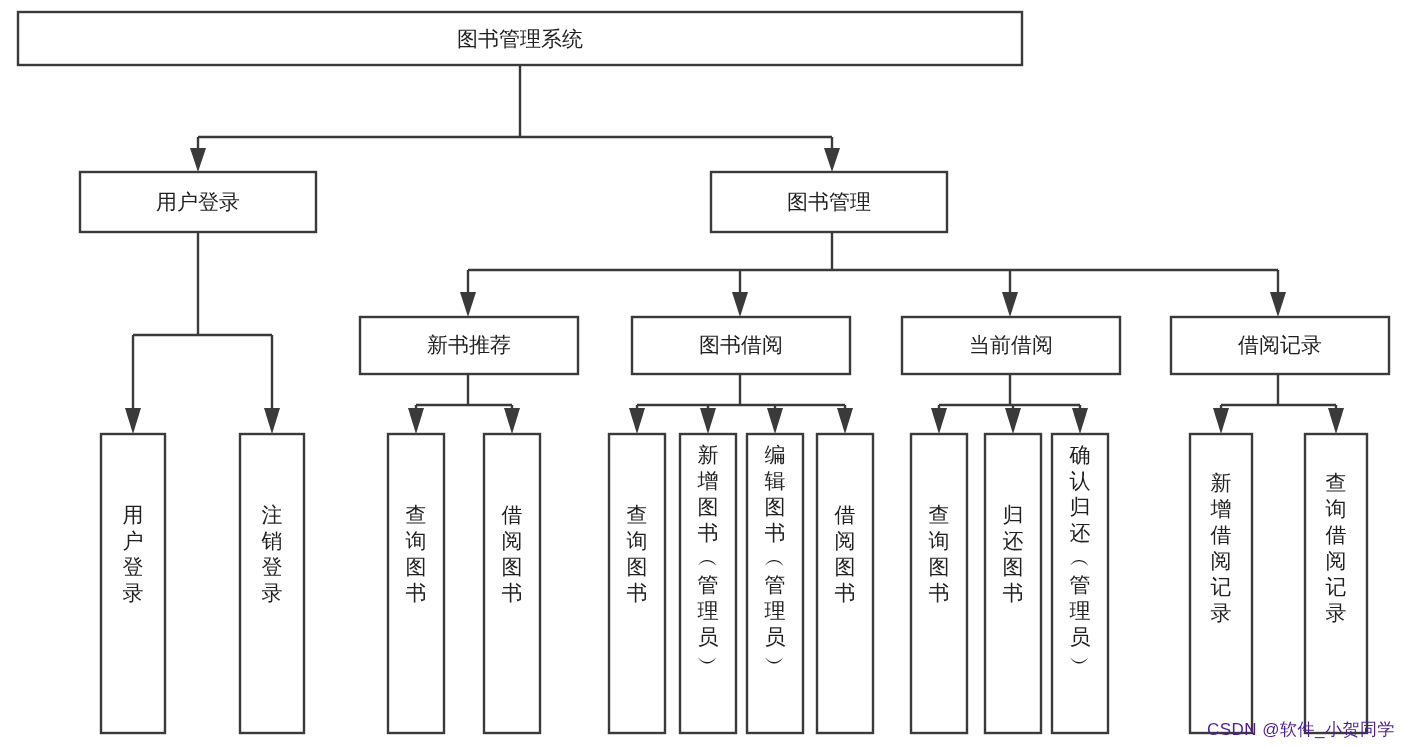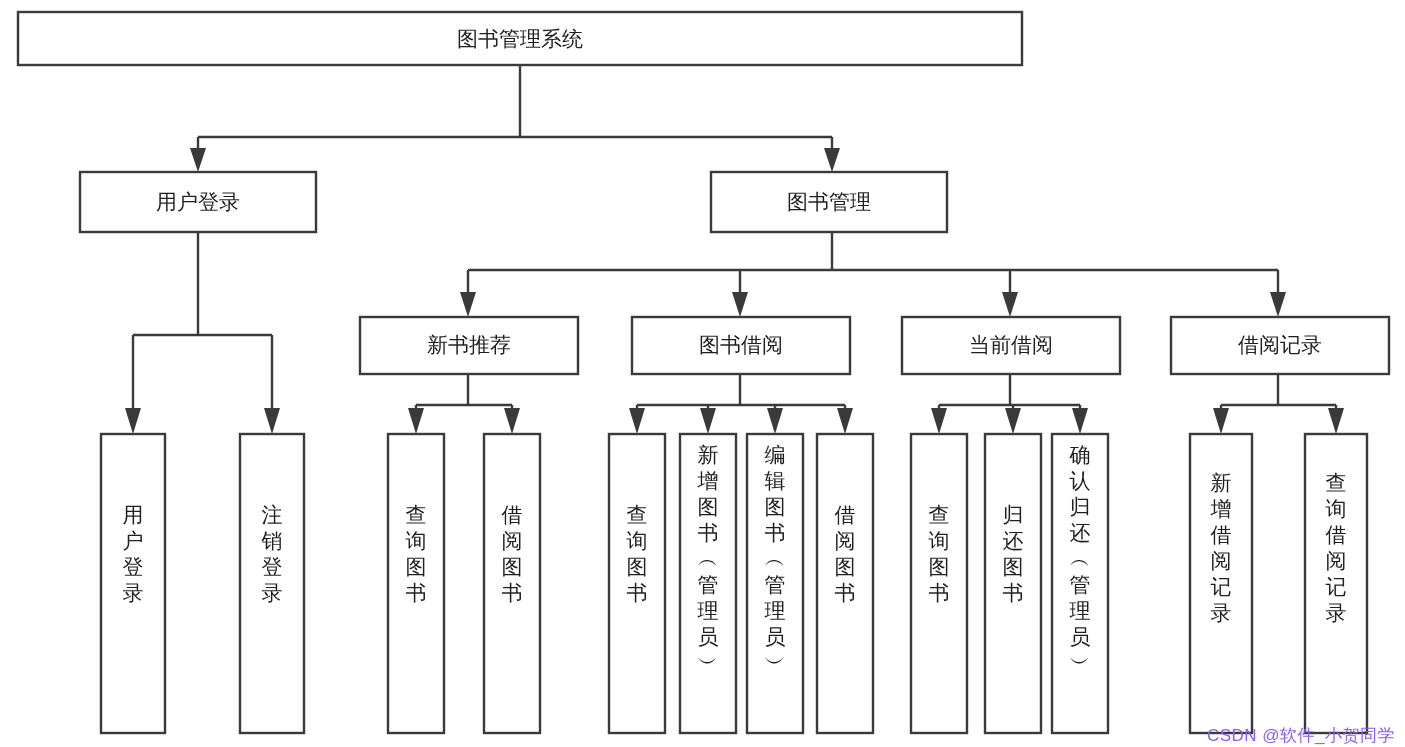--- a/index.html
+++ b/index.html
@@ -49,24 +49,24 @@
   }
   .node-label-vertical {
     fill: #1f1f1f;
     font-family: "Liberation Sans", "DejaVu Sans", sans-serif;
     font-size: 21px;
     text-anchor: middle;
   }
   .watermark {
     position: absolute;
     right: 10px;
-    bottom: 0;
+    bottom: 6px;
     font-family: "Liberation Sans", "DejaVu Sans", sans-serif;
     font-size: 17px;
-    color: #8b5cf6;
+    color: #4c1d95;
     white-space: nowrap;
     letter-spacing: 0.5px;
     pointer-events: none;
   }
 </style>
 </head>
 <body>
 
 <div id="diagram-root">
 

